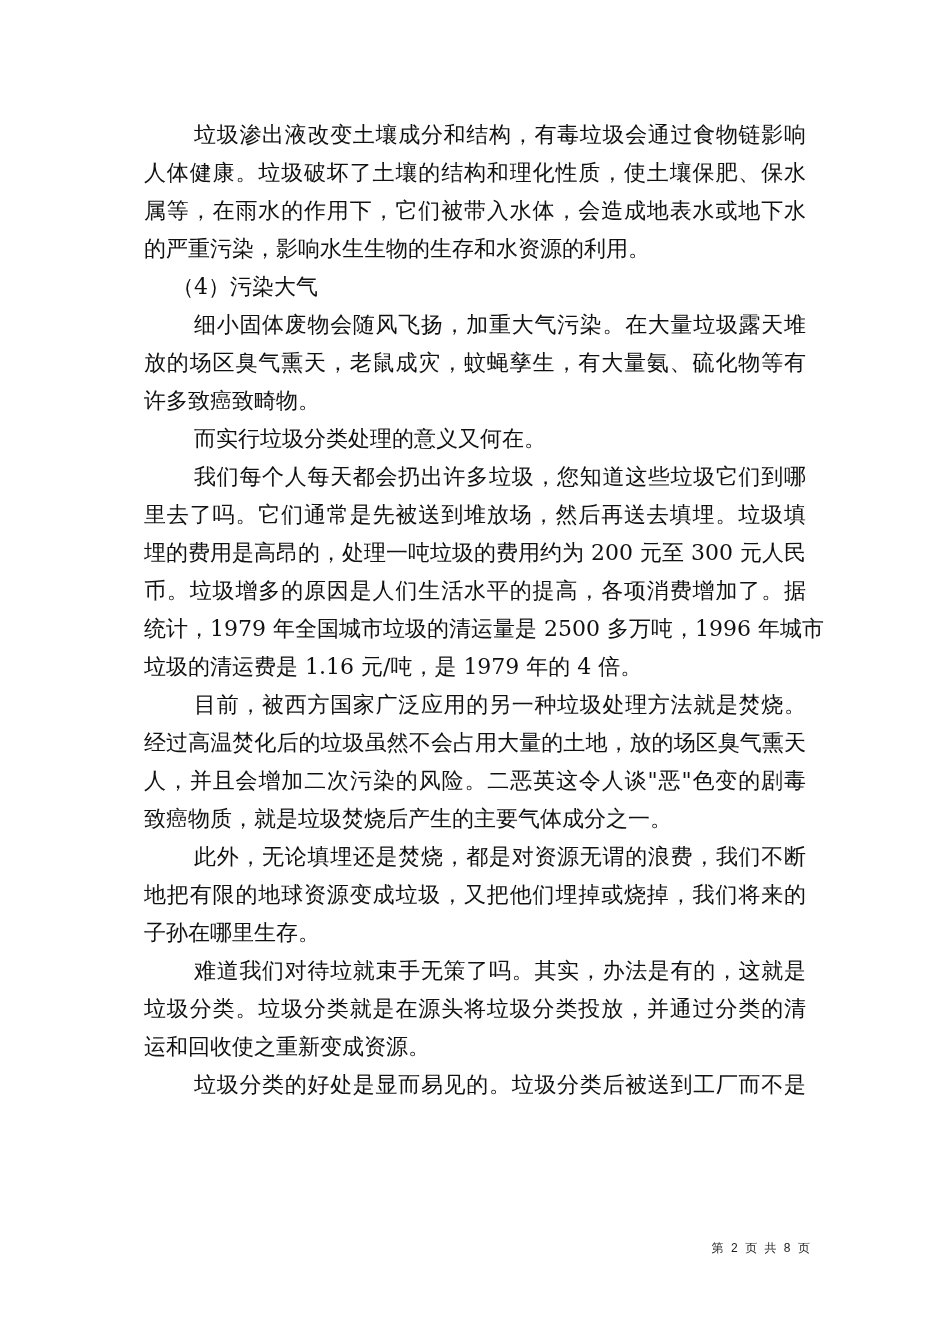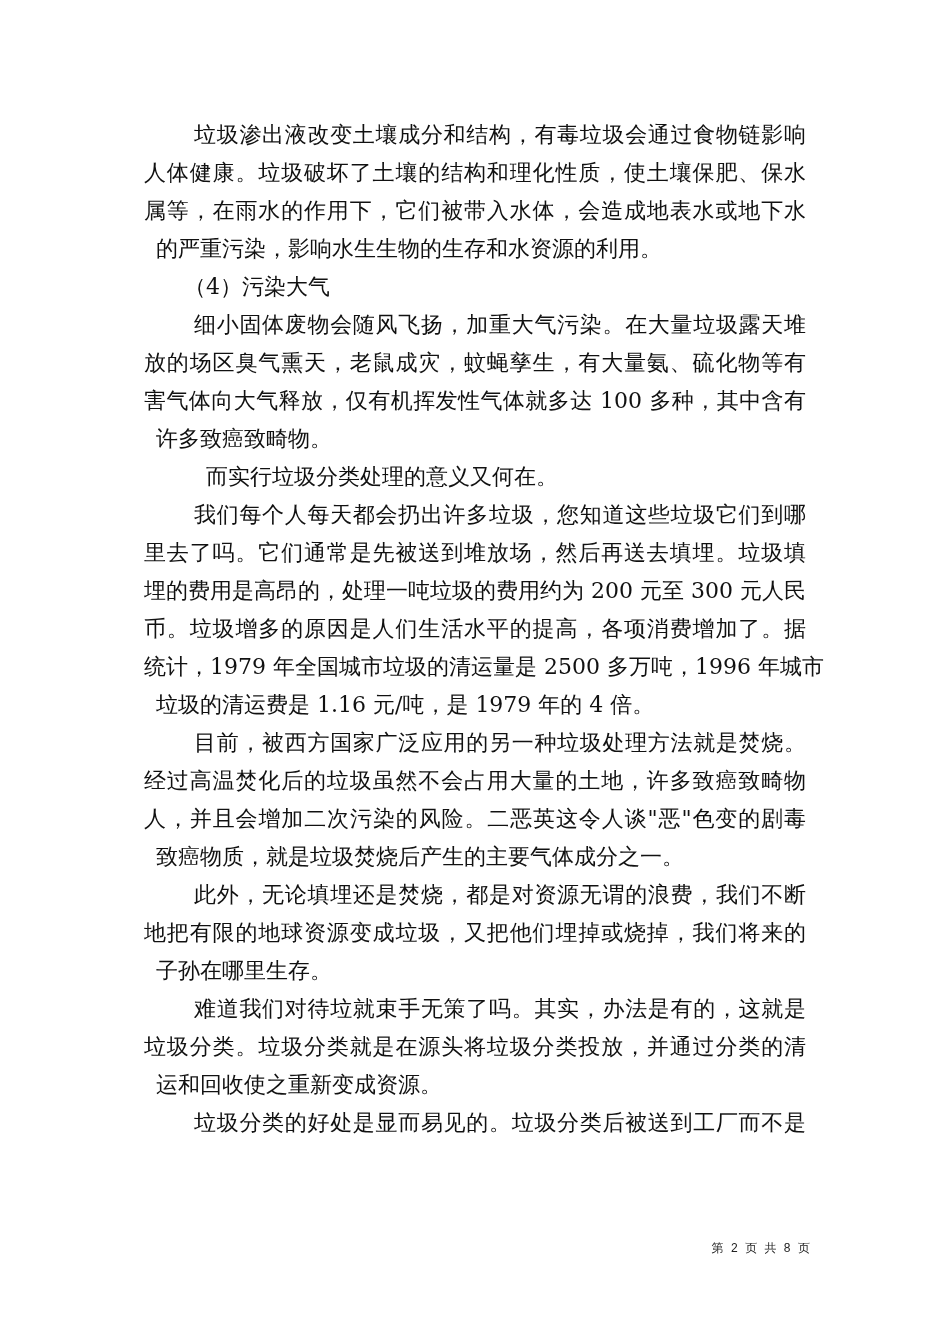--- a/index.html
+++ b/index.html
@@ -38,21 +38,20 @@
       height: 38px;
       line-height: 38px;
       font-size: 22px;
       white-space: nowrap;
       text-align: justify;
       text-align-last: justify;
       letter-spacing: 0;
     }
     .line.last {
       text-align-last: left;
-      margin-left: 12px;
     }
     .line.indent {
       padding-left: 50px;
     }
     .footer {
       position: absolute;
       left: 700px;
       top: 1240px;
       width: 110px;
       text-align: right;
@@ -75,40 +74,39 @@
       <span class="line last">的严重污染，影响水生生物的生存和水资源的利用。</span>
     </div>
 
     <div class="paragraph">
       <span class="line last" style="padding-left:28px;">（4）污染大气</span>
     </div>
 
     <div class="paragraph">
       <span class="line indent">细小固体废物会随风飞扬，加重大气污染。在大量垃圾露天堆</span>
       <span class="line">放的场区臭气熏天，老鼠成灾，蚊蝇孳生，有大量氨、硫化物等有</span>
-      <span class="line">害气体向大气释放，仅有机挥发性气体就多达 100 多种，其中含有</span>
       <span class="line last">许多致癌致畸物。</span>
     </div>
 
     <div class="paragraph">
       <span class="line indent last">而实行垃圾分类处理的意义又何在。</span>
     </div>
 
     <div class="paragraph">
       <span class="line indent">我们每个人每天都会扔出许多垃圾，您知道这些垃圾它们到哪</span>
       <span class="line">里去了吗。它们通常是先被送到堆放场，然后再送去填埋。垃圾填</span>
       <span class="line">埋的费用是高昂的，处理一吨垃圾的费用约为 200 元至 300 元人民</span>
       <span class="line">币。垃圾增多的原因是人们生活水平的提高，各项消费增加了。据</span>
       <span class="line">统计，1979 年全国城市垃圾的清运量是 2500 多万吨，1996 年城市</span>
       <span class="line last">垃圾的清运费是 1.16 元/吨，是 1979 年的 4 倍。</span>
     </div>
 
     <div class="paragraph">
       <span class="line indent">目前，被西方国家广泛应用的另一种垃圾处理方法就是焚烧。</span>
-      <span class="line">经过高温焚化后的垃圾虽然不会占用大量的土地，许多致癌致畸物</span>
+      <span class="line">经过高温焚化后的垃圾虽然不会占用大量的土地，放的场区臭气熏天</span>
       <span class="line">人，并且会增加二次污染的风险。二恶英这令人谈"恶"色变的剧毒</span>
       <span class="line last">致癌物质，就是垃圾焚烧后产生的主要气体成分之一。</span>
     </div>
 
     <div class="paragraph">
       <span class="line indent">此外，无论填埋还是焚烧，都是对资源无谓的浪费，我们不断</span>
       <span class="line">地把有限的地球资源变成垃圾，又把他们埋掉或烧掉，我们将来的</span>
       <span class="line last">子孙在哪里生存。</span>
     </div>
 

